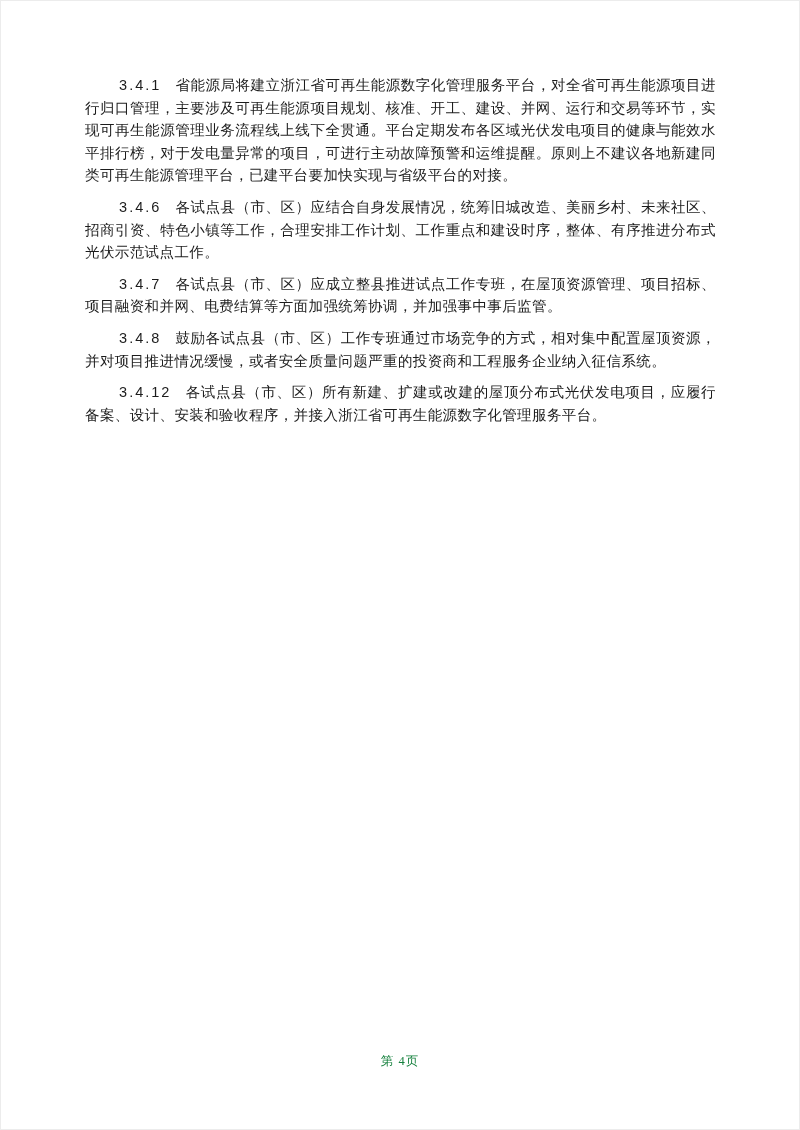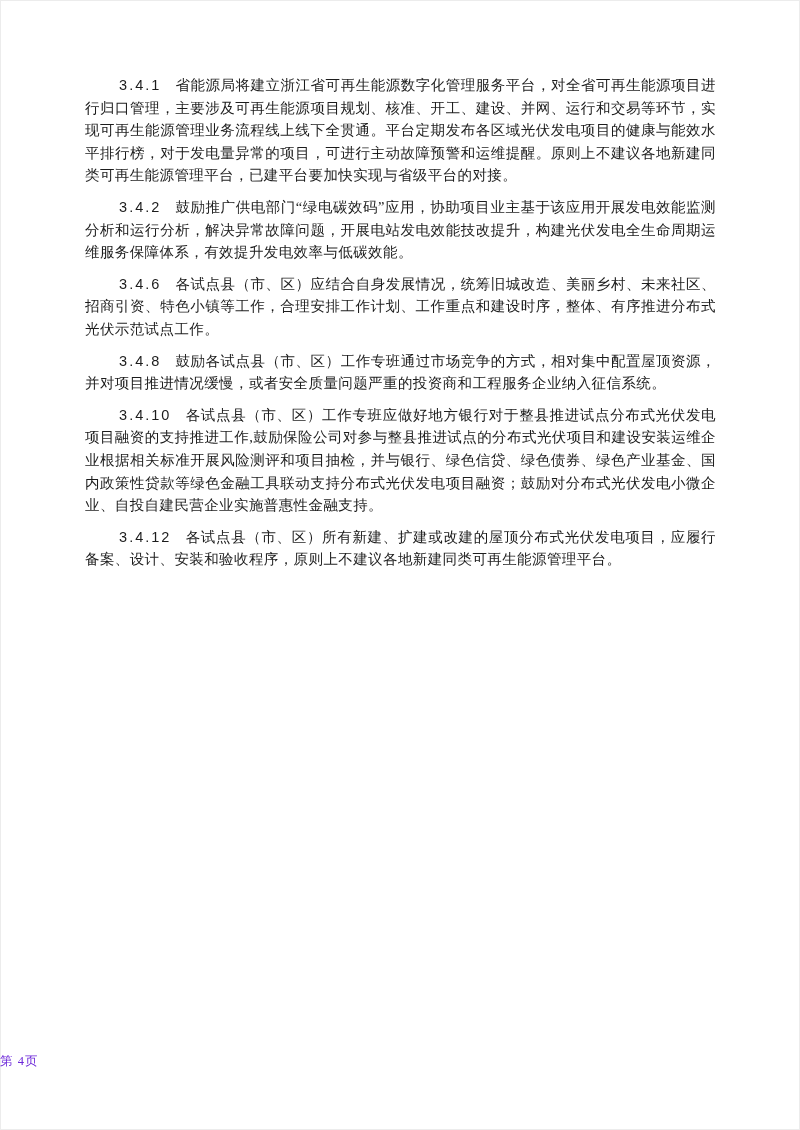--- a/index.html
+++ b/index.html
@@ -40,31 +40,31 @@
     font-family: "Liberation Sans", "DejaVu Sans", sans-serif;
     letter-spacing: 2px;
     margin-right: 14px;
     white-space: nowrap;
   }
   .footer {
     position: absolute;
     left: 0;
     right: 0;
     top: 1053px;
+    text-align: center;
     font-size: 12.5px;
-    color: #6d28d9;
+    color: #15803d;
     letter-spacing: 1px;
   }
 </style>
 </head>
 <body>
 
 <div class="page">
   <div class="content">
     <p class="para"><span class="sec-num">3.4.1</span><span>省能源局将建立浙江省可再生能源数字化管理服务平台，对全省可再生能源项目进行归口管理，主要涉及可再生能源项目规划、核准、开工、建设、并网、运行和交易等环节，实现可再生能源管理业务流程线上线下全贯通。平台定期发布各区域光伏发电项目的健康与能效水平排行榜，对于发电量异常的项目，可进行主动故障预警和运维提醒。原则上不建议各地新建同类可再生能源管理平台，已建平台要加快实现与省级平台的对接。</span></p>
-    <p class="para"><span class="sec-num">3.4.2</span><span>鼓励推广供电部门“绿电碳效码”应用，协助项目业主基于该应用开展发电效能监测分析和运行分析，解决异常故障问题，开展电站发电效能技改提升，构建光伏发电全生命周期运维服务保障体系，有效提升发电效率与低碳效能。</span></p>
     <p class="para"><span class="sec-num">3.4.6</span><span>各试点县（市、区）应结合自身发展情况，统筹旧城改造、美丽乡村、未来社区、招商引资、特色小镇等工作，合理安排工作计划、工作重点和建设时序，整体、有序推进分布式光伏示范试点工作。</span></p>
+    <p class="para"><span class="sec-num">3.4.7</span><span>各试点县（市、区）应成立整县推进试点工作专班，在屋顶资源管理、项目招标、项目融资和并网、电费结算等方面加强统筹协调，并加强事中事后监管。</span></p>
     <p class="para"><span class="sec-num">3.4.8</span><span>鼓励各试点县（市、区）工作专班通过市场竞争的方式，相对集中配置屋顶资源，并对项目推进情况缓慢，或者安全质量问题严重的投资商和工程服务企业纳入征信系统。</span></p>
-    <p class="para"><span class="sec-num">3.4.10</span><span>各试点县（市、区）工作专班应做好地方银行对于整县推进试点分布式光伏发电项目融资的支持推进工作,鼓励保险公司对参与整县推进试点的分布式光伏项目和建设安装运维企业根据相关标准开展风险测评和项目抽检，并与银行、绿色信贷、绿色债券、绿色产业基金、国内政策性贷款等绿色金融工具联动支持分布式光伏发电项目融资；鼓励对分布式光伏发电小微企业、自投自建民营企业实施普惠性金融支持。</span></p>
-    <p class="para"><span class="sec-num">3.4.12</span><span>各试点县（市、区）所有新建、扩建或改建的屋顶分布式光伏发电项目，应履行备案、设计、安装和验收程序，原则上不建议各地新建同类可再生能源管理平台。</span></p>
+    <p class="para"><span class="sec-num">3.4.12</span><span>各试点县（市、区）所有新建、扩建或改建的屋顶分布式光伏发电项目，应履行备案、设计、安装和验收程序，并接入浙江省可再生能源数字化管理服务平台。</span></p>
   </div>
   <div class="footer">第 4页</div>
 </div>
 
 </body></html>

